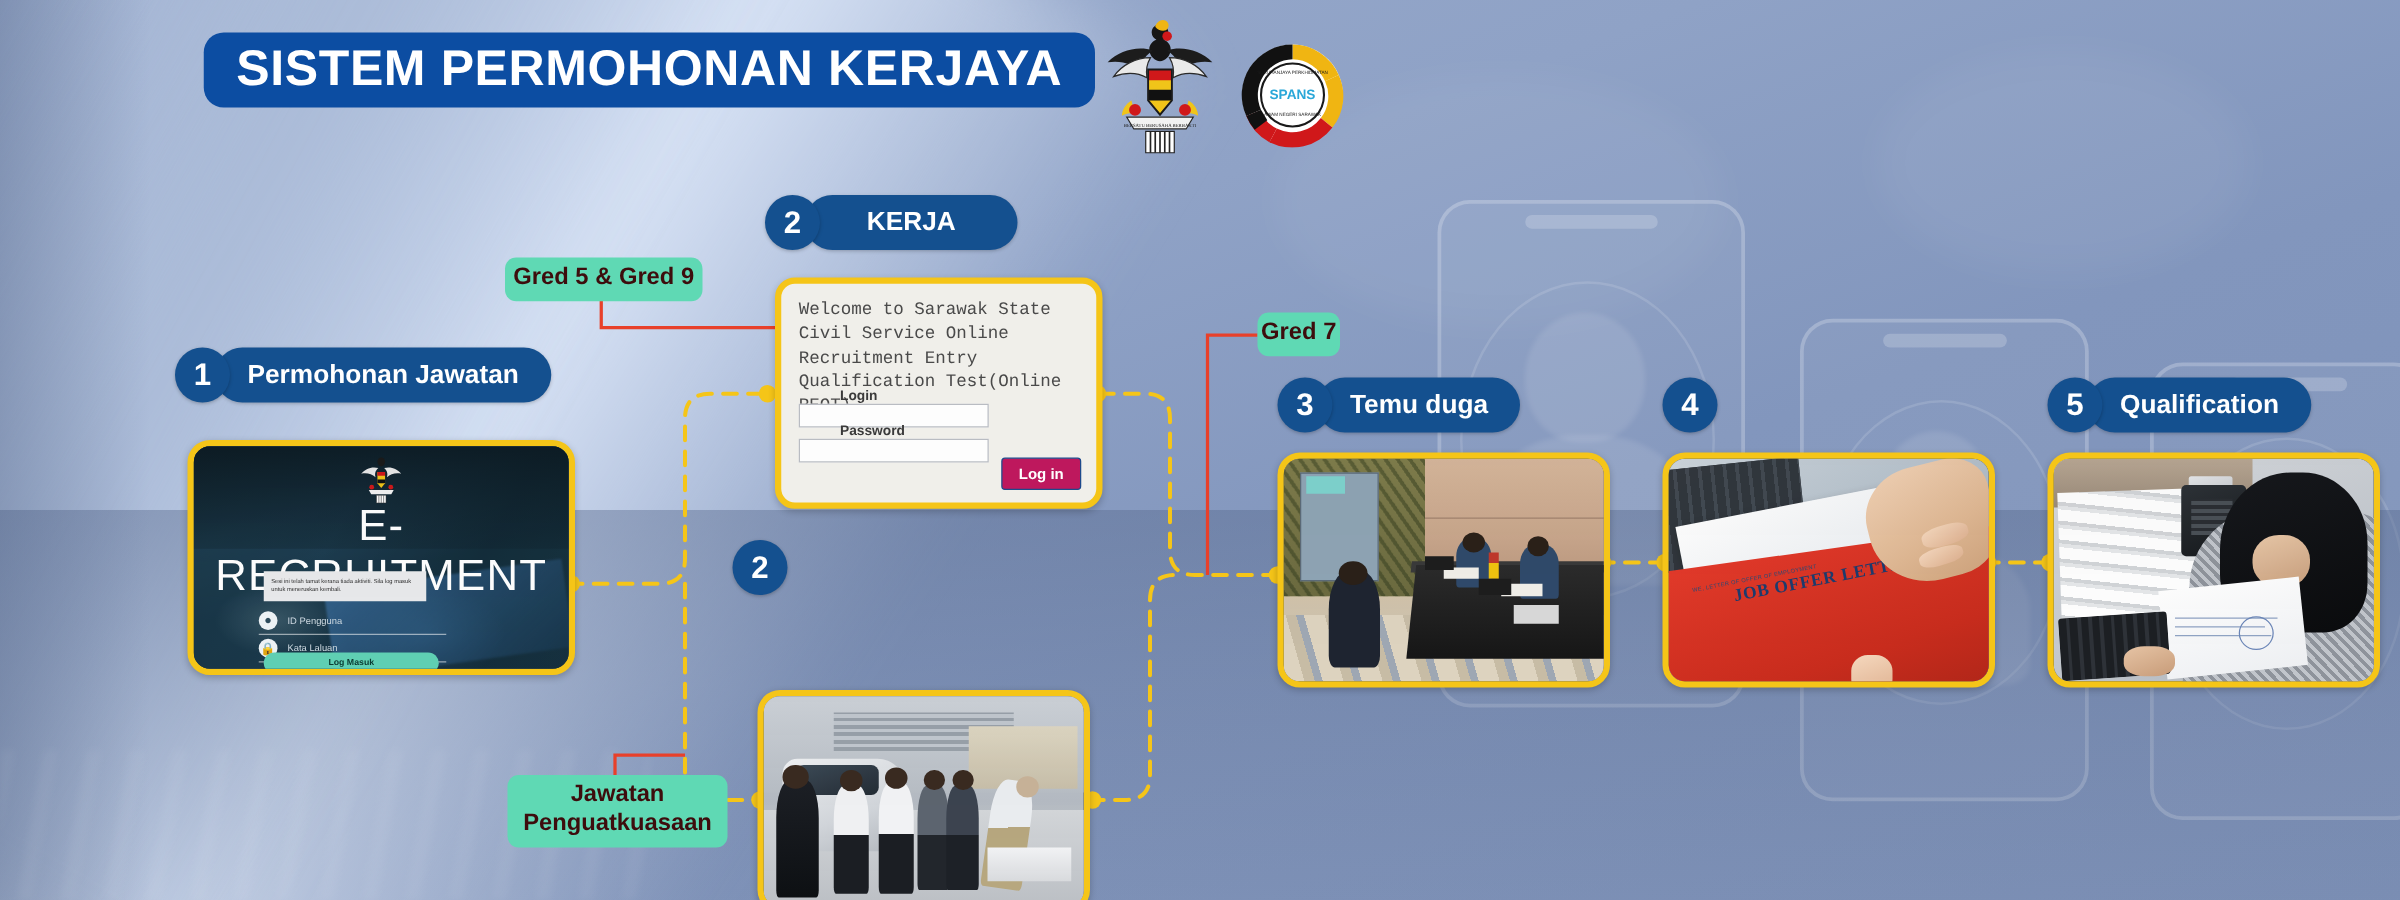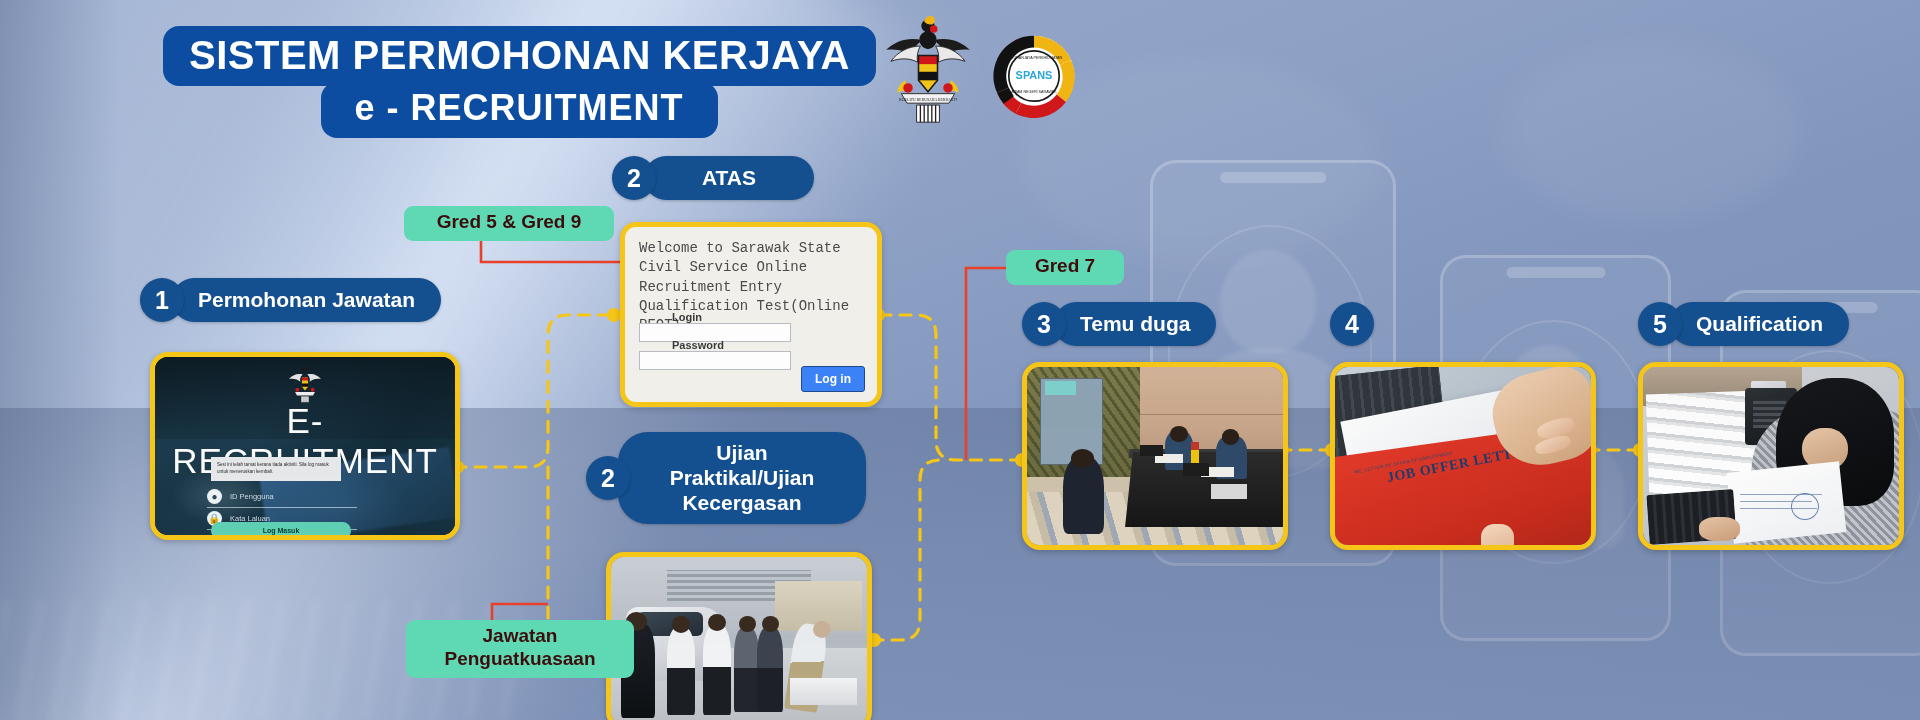--- a/index.html
+++ b/index.html
@@ -58,37 +58,37 @@
   .step{position:absolute;display:flex;align-items:center;z-index:14;}
   .step .num{width:44px;height:44px;border-radius:50%;background:#14508f;color:#fff;
     display:flex;align-items:center;justify-content:center;font-size:25px;font-weight:bold;
     box-shadow:0 1px 3px rgba(0,0,0,.25);z-index:2;}
   .step .lbl{background:#14508f;color:#fff;font-size:21px;font-weight:bold;
     padding:10px 26px;border-radius:30px;margin-left:-12px;white-space:nowrap;
     box-shadow:0 1px 3px rgba(0,0,0,.22);}
   .step.two-line .lbl{padding:9px 26px;text-align:center;line-height:1.18;white-space:normal;width:196px;}
 
   .tag{position:absolute;background:#5fd9b4;color:#3d0d0d;font-size:19px;font-weight:bold;
-    padding:5px 28px 7px;border-radius:9px;z-index:14;text-align:center;line-height:1.2;}
+    padding:5px 2px 7px;border-radius:9px;z-index:14;text-align:center;line-height:1.2;}
 
   
   .frame{position:absolute;border:5px solid #f5c518;border-radius:18px;overflow:hidden;z-index:10;
     box-shadow:0 2px 6px rgba(0,0,0,.22);background:#2b3a4a;}
   .frame > .inner{position:absolute;inset:0;overflow:hidden;}
 
   
   .reqt-card{position:absolute;left:620px;top:222px;width:252px;height:175px;
     border:5px solid #f5c518;border-radius:16px;background:#f0efea;z-index:10;
     box-shadow:0 2px 6px rgba(0,0,0,.2);}
   .reqt-welcome{position:absolute;left:14px;top:12px;width:224px;color:#4a4a4a;font-size:14px;
     line-height:1.38;font-family:Liberation Mono, monospace;}
   .reqt-row{position:absolute;display:flex;align-items:center;flex-direction:column;}
   .reqt-row .rl{width:86px;color:#3a3a3a;font-size:11px;font-weight:bold;}
   .reqt-row .ri{width:150px;height:17px;background:#fdfdfd;border:1px solid #b9bcc2;}
-  .reqt-btn{position:absolute;right:12px;bottom:10px;background:#3b82f6;color:#fff;font-size:12px;
+  .reqt-btn{position:absolute;right:12px;bottom:10px;background:#be185d;color:#fff;font-size:12px;
     font-weight:bold;padding:5px 13px;border-radius:3px;border:1px solid #1d4a8c;}
 
   
   .er-bg{position:absolute;inset:0;
     background:linear-gradient(165deg,#1d3a4a 0%,#24485c 30%,#1a3646 55%,#16303f 100%);}
   .er-photo{position:absolute;inset:0;opacity:.55;
     background:
       radial-gradient(ellipse 70px 40px at 22% 78%, rgba(120,150,165,.55), transparent 70%),
       radial-gradient(ellipse 90px 55px at 62% 84%, rgba(60,110,150,.5), transparent 70%),
       linear-gradient(120deg,#15303f 0%,#1c3c50 38%,#0f2633 70%,#17323f 100%);}
@@ -262,21 +262,20 @@
       <path d="M481 232 L481 262 L672 262 L672 282"></path>
 
       <path d="M1006 268 L966 268 L966 460"></path>
 
       <path d="M492 622 L492 604 L548 604"></path>
     </g>
   </svg>
 
   <div class="title-wrap">
     <div class="title-l1">SISTEM PERMOHONAN KERJAYA</div>
-    <div class="title-l2">e - RECRUITMENT</div>
   </div>
 
   <div class="logos">
 
     <svg class="crest" viewBox="0 0 100 124">
       <path d="M50 12c4 0 7 3 7 7 0 3-2 5-4 6 3 1 6 4 6 8 0 6-5 10-9 10s-9-4-9-10c0-4 3-7 6-8-2-1-4-3-4-6 0-4 3-7 7-7z" fill="#161616"></path>
       <path d="M46 14c1-4 5-7 9-5 3 2 3 6 0 8-3 1-7 0-9-3z" fill="#f0b512"></path>
       <circle cx="56" cy="22" r="4" fill="#d0181a"></circle>
       <path d="M44 34C31 30 16 34 6 44c12-2 22 2 30 8-2-6-1-12 8-18z" fill="#1c1c1c"></path>
       <path d="M56 34c13-4 28 0 38 10-12-2-22 2-30 8 2-6 1-12-8-18z" fill="#1c1c1c"></path>
@@ -350,39 +349,38 @@
         <span class="fi">🔒</span>
         <span class="ft">Kata Laluan</span>
       </div>
       <div class="er-login">Log Masuk</div>
       <div class="bgphoto-overlay"></div>
     </div>
   </div>
 
   <div class="step" style="left:612px;top:156px;">
     <div class="num">2</div>
-    <div class="lbl" style="width:118px;text-align:center;">ATAS</div>
+    <div class="lbl" style="width:118px;text-align:center;">KERJA</div>
   </div>
 
   <div class="reqt-card">
     <div class="reqt-welcome">Welcome to Sarawak State Civil Service Online Recruitment Entry Qualification Test(Online REQT)</div>
     <div class="reqt-row" style="left:14px;top:84px;">
       <span class="rl">Login</span>
       <span class="ri"></span>
     </div>
     <div class="reqt-row" style="left:14px;top:112px;">
       <span class="rl">Password</span>
       <span class="ri"></span>
     </div>
     <div class="reqt-btn">Log in</div>
   </div>
 
   <div class="step two-line" style="left:586px;top:432px;">
     <div class="num">2</div>
-    <div class="lbl">Ujian Praktikal/Ujian Kecergasan</div>
   </div>
 
   <div class="frame" style="left:606px;top:552px;width:256px;height:168px;">
     <div class="inner">
       <div class="ph-prac"></div>
       <div class="pr-wall"></div>
       <div class="pr-shutter"></div>
       <div class="pr-bldg"></div>
       <div class="pr-floor"></div>
       <div class="pr-car"></div>

